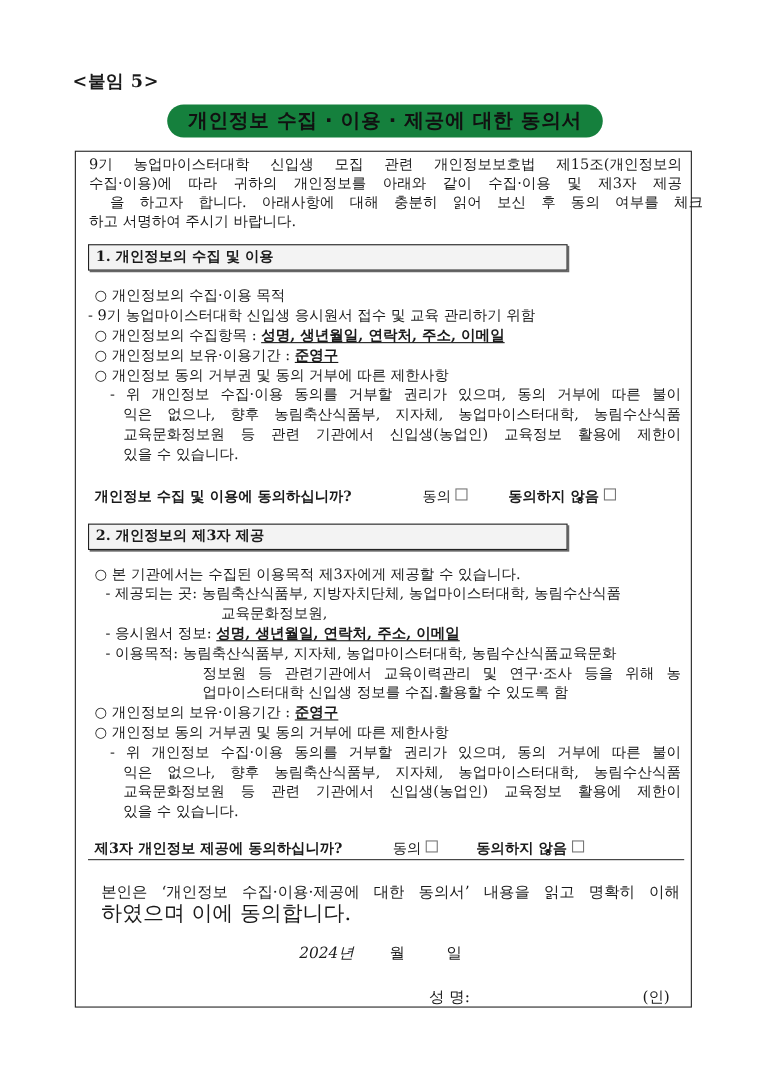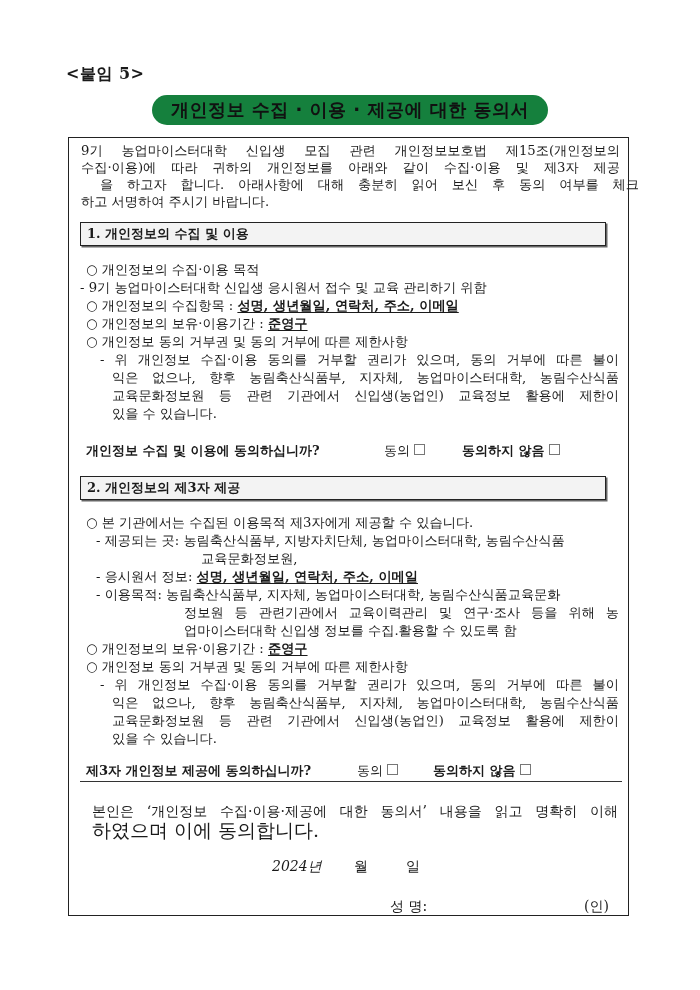--- a/index.html
+++ b/index.html
@@ -9,21 +9,21 @@
                     font-family: "DejaVu Serif", serif; letter-spacing: 0.5px; }
     .title-pill { position: absolute; left: 152px; top: 95px; width: 396px; height: 30px;
                   background: #15803d; border-radius: 15px; text-align: center;
                   font-family: "DejaVu Sans", "Liberation Sans", sans-serif; font-weight: bold;
                   font-size: 18px; line-height: 30px; color: #111; letter-spacing: 0.5px; }
     .outer-box { position: absolute; left: 68px; top: 137px; width: 561px; height: 779px;
                  border: 1.5px solid #222; box-sizing: border-box; }
     .txt { position: absolute; font-size: 13.2px; line-height: 16px; white-space: nowrap; }
     .just { position: absolute; font-size: 13.2px; line-height: 16px; text-align: justify;
             text-align-last: justify; white-space: nowrap; }
-    .sec-head { position: absolute; left: 80px; width: 526px; height: 24px; box-sizing: border-box;
+    .sec-head { position: absolute; left: 80px; width: 436px; height: 24px; box-sizing: border-box;
                 border: 1.5px solid #222; background: #f3f3f3; box-shadow: 1.5px 1.5px 0 #666;
                 font-size: 13px; font-weight: bold; line-height: 21px; padding-left: 6px; }
     .bold-u { font-weight: bold; text-decoration: underline; text-underline-offset: 2px; }
     .q { position: absolute; font-size: 13px; font-weight: bold; white-space: nowrap; }
     .cb { display: inline-block; width: 9px; height: 9px; border: 1px solid #777; margin-left: 4px;
           vertical-align: 0px; }
     .sep-line { position: absolute; left: 80px; width: 542px; height: 0; border-top: 1px solid #333; }
     .sig { position: absolute; font-size: 14px; white-space: nowrap; }
   </style>
 </head>

